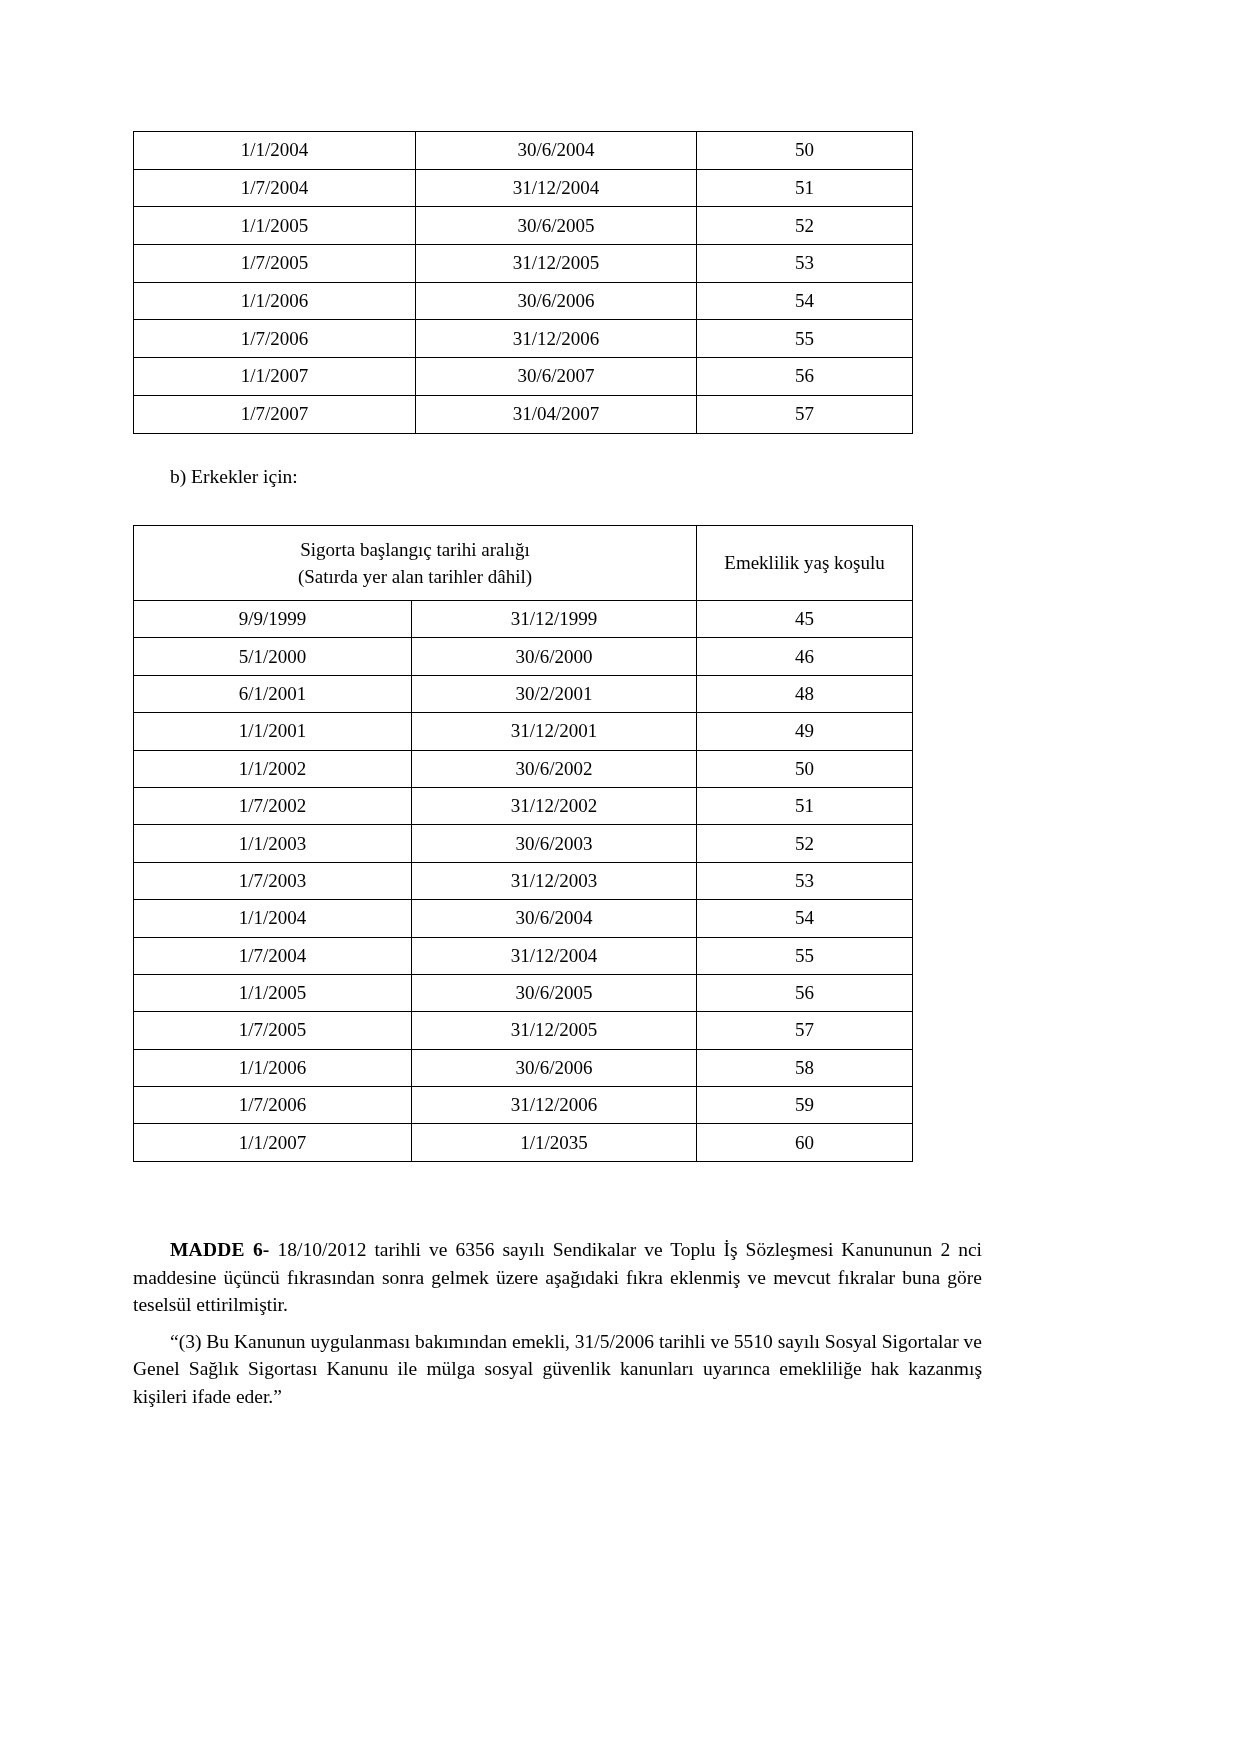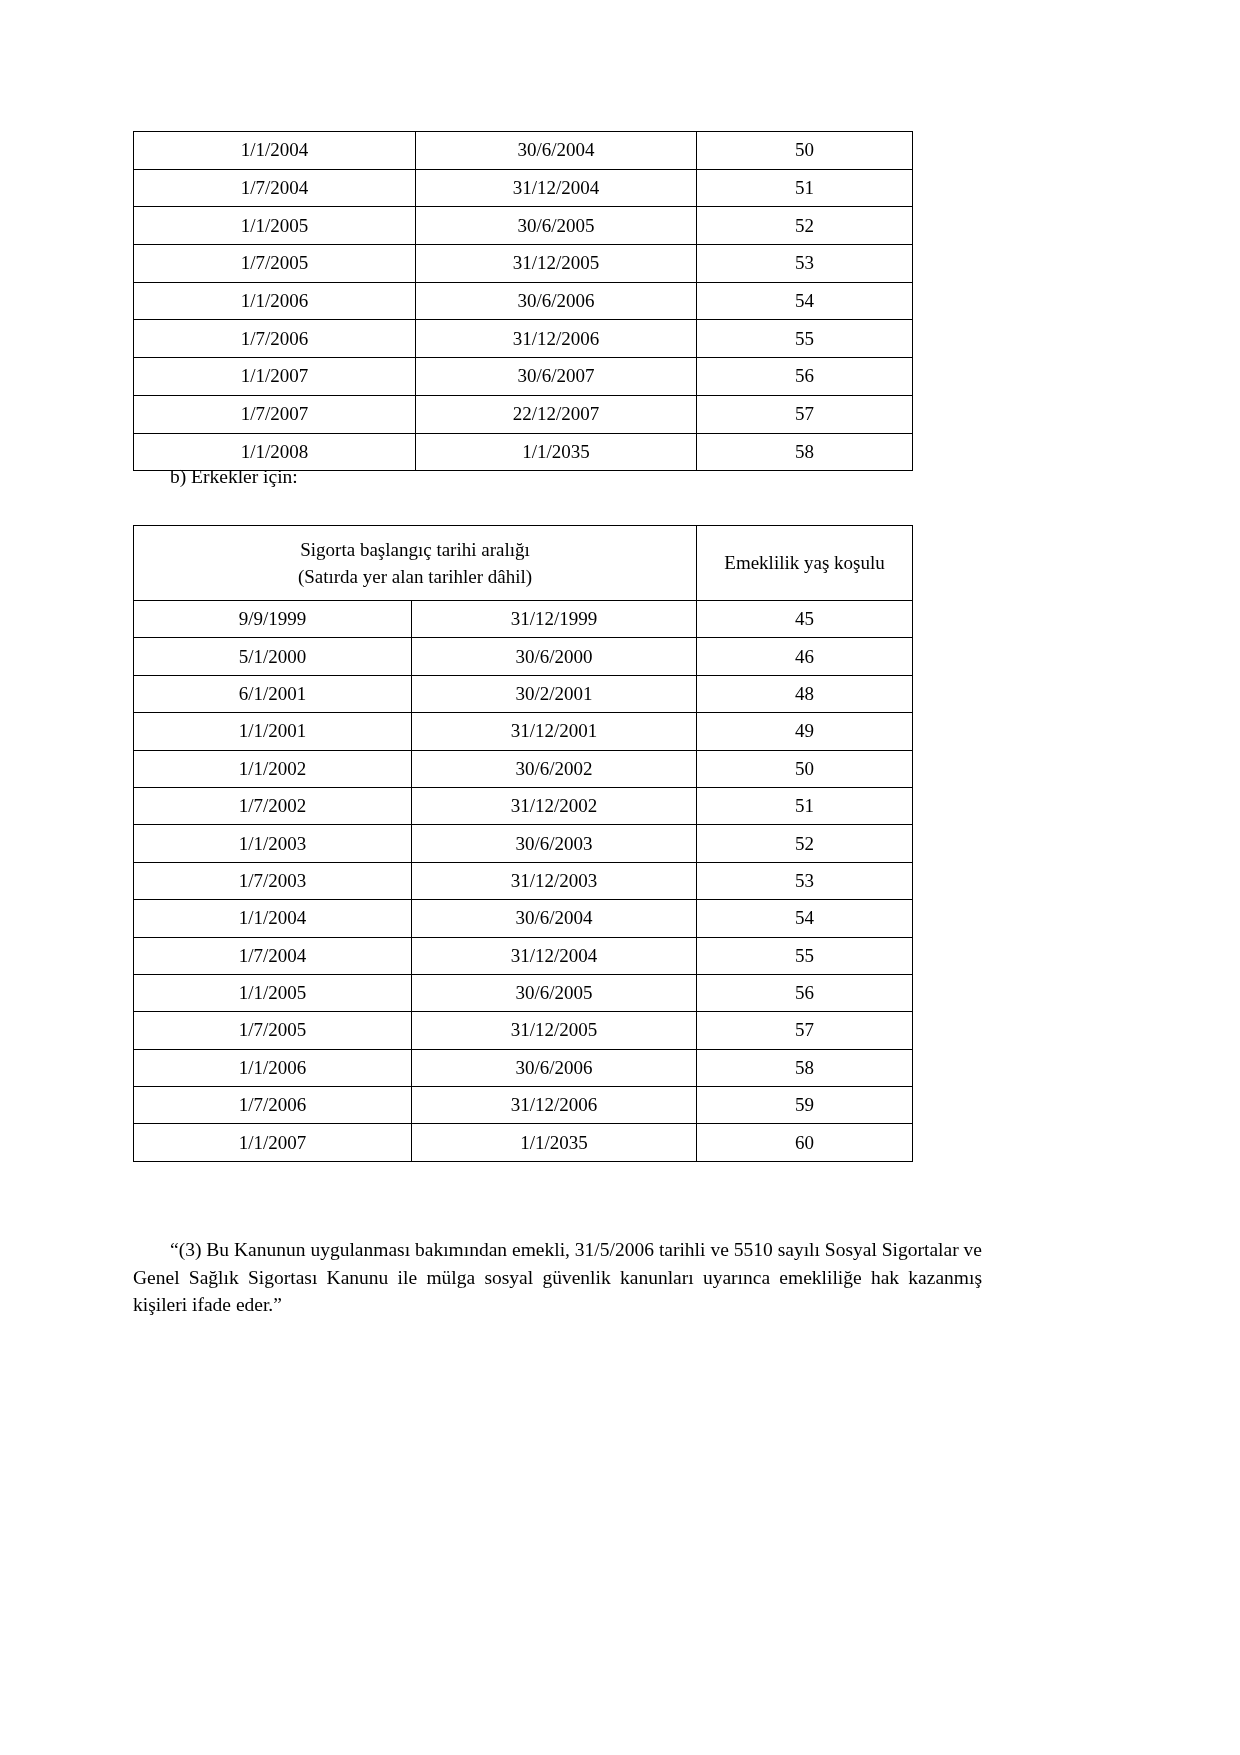--- a/index.html
+++ b/index.html
@@ -104,27 +104,22 @@
           <td>31/12/2006</td>
           <td>55</td>
         </tr>
         <tr>
           <td>1/1/2007</td>
           <td>30/6/2007</td>
           <td>56</td>
         </tr>
         <tr>
           <td>1/7/2007</td>
-          <td>22/12/2007</td>
+          <td>31/04/2007</td>
           <td>57</td>
-        </tr>
-        <tr>
-          <td>1/1/2008</td>
-          <td>1/1/2035</td>
-          <td>58</td>
         </tr>
       </tbody>
   </table>
 
   <div class="section-label">b) Erkekler için:</div>
 
   <table class="doc-table" id="table-men">
     <colgroup>
       <col style="width:278px">
       <col style="width:285px">
@@ -212,16 +207,17 @@
         </tr>
         <tr>
           <td>1/1/2007</td>
           <td>1/1/2035</td>
           <td>60</td>
         </tr>
       </tbody>
   </table>
 
   <div class="text-block">
+    <p class="para"><b>MADDE 6-</b><span> 18/10/2012 tarihli ve 6356 sayılı Sendikalar ve Toplu İş Sözleşmesi Kanununun 2 nci maddesine üçüncü fıkrasından sonra gelmek üzere aşağıdaki fıkra eklenmiş ve mevcut fıkralar buna göre teselsül ettirilmiştir.</span></p>
     <p class="para">“(3) Bu Kanunun uygulanması bakımından emekli, 31/5/2006 tarihli ve 5510 sayılı Sosyal Sigortalar ve Genel Sağlık Sigortası Kanunu ile mülga sosyal güvenlik kanunları uyarınca emekliliğe hak kazanmış kişileri ifade eder.”</p>
   </div>
 
 </div>
 
 </body></html>

